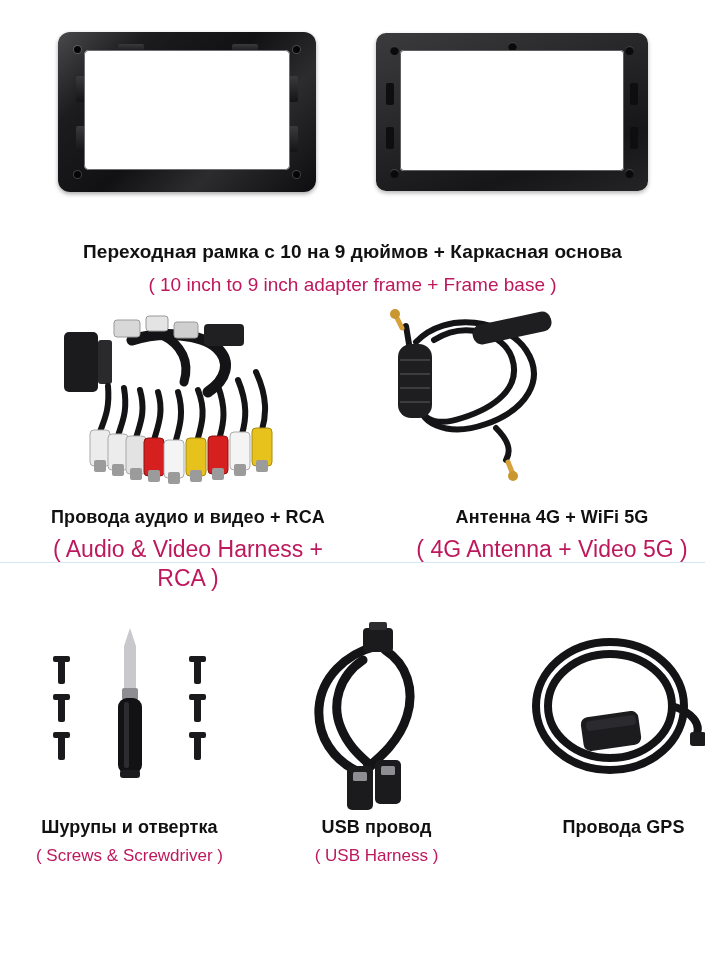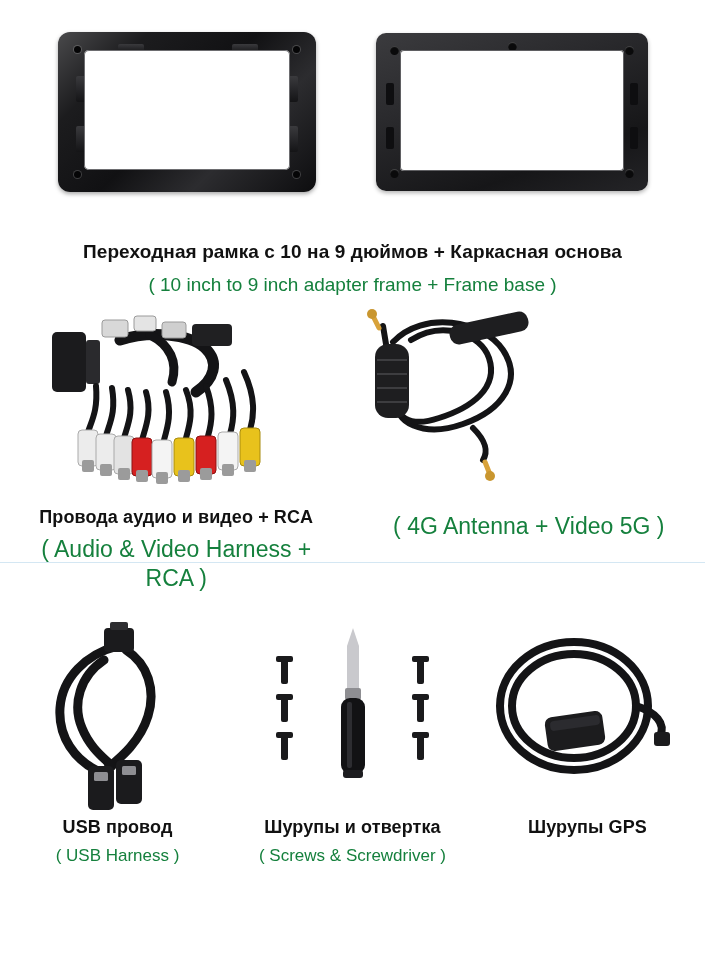--- a/index.html
+++ b/index.html
@@ -29,21 +29,21 @@
     font-weight: 700;
     text-align: center;
     letter-spacing: .1px;
     color: #111;
     line-height: 1.25;
   }
   .cap-en {
     font-size: 18px;
     font-weight: 400;
     text-align: center;
-    color: #15803d;
+    color: #be185d;
     line-height: 1.3;
     margin-top: 5px;
   }
 
   
   .section-frames {
     position: relative;
     height: 300px;
   }
   .frames-row {
@@ -145,20 +145,21 @@
   }
   .two-col {
     display: flex;
     height: 100%;
   }
   .col {
     flex: 1;
     display: flex;
     flex-direction: column;
     align-items: center;
+    padding-left: 12px;
   }
   .art-box {
     position: relative;
     width: 100%;
     height: 200px;
   }
 
   .col .caption-block { margin-top: 6px; }
   .col .cap-ru { font-size: 18px; }
   .col .cap-en { font-size: 23px; margin-top: 6px; }
@@ -313,29 +314,65 @@
 
             <rect x="96" y="18" width="80" height="20" rx="9" fill="#1e1e20" transform="rotate(-12 136 28)"></rect>
 
             <path d="M26 28 l-6 -12" stroke="#d8a23a" stroke-width="5" stroke-linecap="round"></path>
             <circle cx="19" cy="14" r="5" fill="#c9962f"></circle>
             <path d="M132 162 l4 10" stroke="#d8a23a" stroke-width="5" stroke-linecap="round"></path>
             <circle cx="137" cy="176" r="5" fill="#c9962f"></circle>
           </svg>
         </div>
         <div class="caption-block">
+          <div class="cap-ru">Антенна 4G + WiFi 5G</div>
           <div class="cap-en">( 4G Antenna + Video 5G )</div>
         </div>
       </div>
 
     </div>
   </div>
 
   <div class="section-three">
     <div class="three-col">
+
+      <div class="col">
+        <div class="art-box">
+          <svg width="235" height="190" viewBox="0 0 235 190">
+
+            <path d="M118 8 L124 26 L124 70 L112 70 L112 26 Z" fill="#c9c9cd"></path>
+            <rect x="110" y="68" width="16" height="12" rx="2" fill="#8e8e92"></rect>
+            <rect x="106" y="78" width="24" height="76" rx="9" fill="#121214"></rect>
+            <rect x="112" y="82" width="5" height="66" rx="2" fill="#2d2d31"></rect>
+            <rect x="108" y="150" width="20" height="8" rx="3" fill="#1d1d20"></rect>
+
+            <g fill="#1a1a1c">
+              <rect x="46" y="40" width="7" height="24" rx="2"></rect>
+              <rect x="41" y="36" width="17" height="6" rx="2"></rect>
+              <rect x="46" y="78" width="7" height="24" rx="2"></rect>
+              <rect x="41" y="74" width="17" height="6" rx="2"></rect>
+              <rect x="46" y="116" width="7" height="24" rx="2"></rect>
+              <rect x="41" y="112" width="17" height="6" rx="2"></rect>
+            </g>
+
+            <g fill="#1a1a1c">
+              <rect x="182" y="40" width="7" height="24" rx="2"></rect>
+              <rect x="177" y="36" width="17" height="6" rx="2"></rect>
+              <rect x="182" y="78" width="7" height="24" rx="2"></rect>
+              <rect x="177" y="74" width="17" height="6" rx="2"></rect>
+              <rect x="182" y="116" width="7" height="24" rx="2"></rect>
+              <rect x="177" y="112" width="17" height="6" rx="2"></rect>
+            </g>
+          </svg>
+        </div>
+        <div class="caption-block">
+          <div class="cap-ru">Шурупы и отвертка</div>
+          <div class="cap-en">( Screws &amp; Screwdriver )</div>
+        </div>
+      </div>
 
       <div class="col">
         <div class="art-box">
           <svg width="235" height="190" viewBox="0 0 235 190">
             <g stroke="#141416" stroke-width="9" fill="none" stroke-linecap="round">
               <path d="M118 26 C86 34 62 58 60 88 C58 118 76 140 96 150"></path>
               <path d="M126 30 C148 44 156 70 148 96 C140 122 120 138 108 148"></path>
               <path d="M104 40 C80 56 72 84 82 108 C90 128 104 138 112 146"></path>
             </g>
 
@@ -350,68 +387,33 @@
         </div>
         <div class="caption-block">
           <div class="cap-ru">USB провод</div>
           <div class="cap-en">( USB Harness )</div>
         </div>
       </div>
 
       <div class="col">
         <div class="art-box">
           <svg width="235" height="190" viewBox="0 0 235 190">
-
-            <path d="M118 8 L124 26 L124 70 L112 70 L112 26 Z" fill="#c9c9cd"></path>
-            <rect x="110" y="68" width="16" height="12" rx="2" fill="#8e8e92"></rect>
-            <rect x="106" y="78" width="24" height="76" rx="9" fill="#121214"></rect>
-            <rect x="112" y="82" width="5" height="66" rx="2" fill="#2d2d31"></rect>
-            <rect x="108" y="150" width="20" height="8" rx="3" fill="#1d1d20"></rect>
-
-            <g fill="#1a1a1c">
-              <rect x="46" y="40" width="7" height="24" rx="2"></rect>
-              <rect x="41" y="36" width="17" height="6" rx="2"></rect>
-              <rect x="46" y="78" width="7" height="24" rx="2"></rect>
-              <rect x="41" y="74" width="17" height="6" rx="2"></rect>
-              <rect x="46" y="116" width="7" height="24" rx="2"></rect>
-              <rect x="41" y="112" width="17" height="6" rx="2"></rect>
-            </g>
-
-            <g fill="#1a1a1c">
-              <rect x="182" y="40" width="7" height="24" rx="2"></rect>
-              <rect x="177" y="36" width="17" height="6" rx="2"></rect>
-              <rect x="182" y="78" width="7" height="24" rx="2"></rect>
-              <rect x="177" y="74" width="17" height="6" rx="2"></rect>
-              <rect x="182" y="116" width="7" height="24" rx="2"></rect>
-              <rect x="177" y="112" width="17" height="6" rx="2"></rect>
-            </g>
-          </svg>
-        </div>
-        <div class="caption-block">
-          <div class="cap-ru">Шурупы и отвертка</div>
-          <div class="cap-en">( Screws &amp; Screwdriver )</div>
-        </div>
-      </div>
-
-      <div class="col">
-        <div class="art-box">
-          <svg width="235" height="190" viewBox="0 0 235 190">
             <g stroke="#141416" stroke-width="8" fill="none" stroke-linecap="round">
               <ellipse cx="104" cy="86" rx="74" ry="64"></ellipse>
               <ellipse cx="104" cy="86" rx="62" ry="52"></ellipse>
               <path d="M166 86 C186 92 196 104 190 116"></path>
             </g>
 
             <rect x="76" y="94" width="58" height="34" rx="7" fill="#1c1c1e" transform="rotate(-8 105 111)"></rect>
             <rect x="80" y="98" width="50" height="10" rx="4" fill="#2b2b2f" transform="rotate(-8 105 103)"></rect>
 
             <rect x="184" y="112" width="16" height="14" rx="3" fill="#1b1b1d"></rect>
           </svg>
         </div>
         <div class="caption-block">
-          <div class="cap-ru">Шурупы GPS</div>
+          <div class="cap-ru">Провода GPS</div>
         </div>
       </div>
 
     </div>
   </div>
 
 </div>
 
 </body></html>

